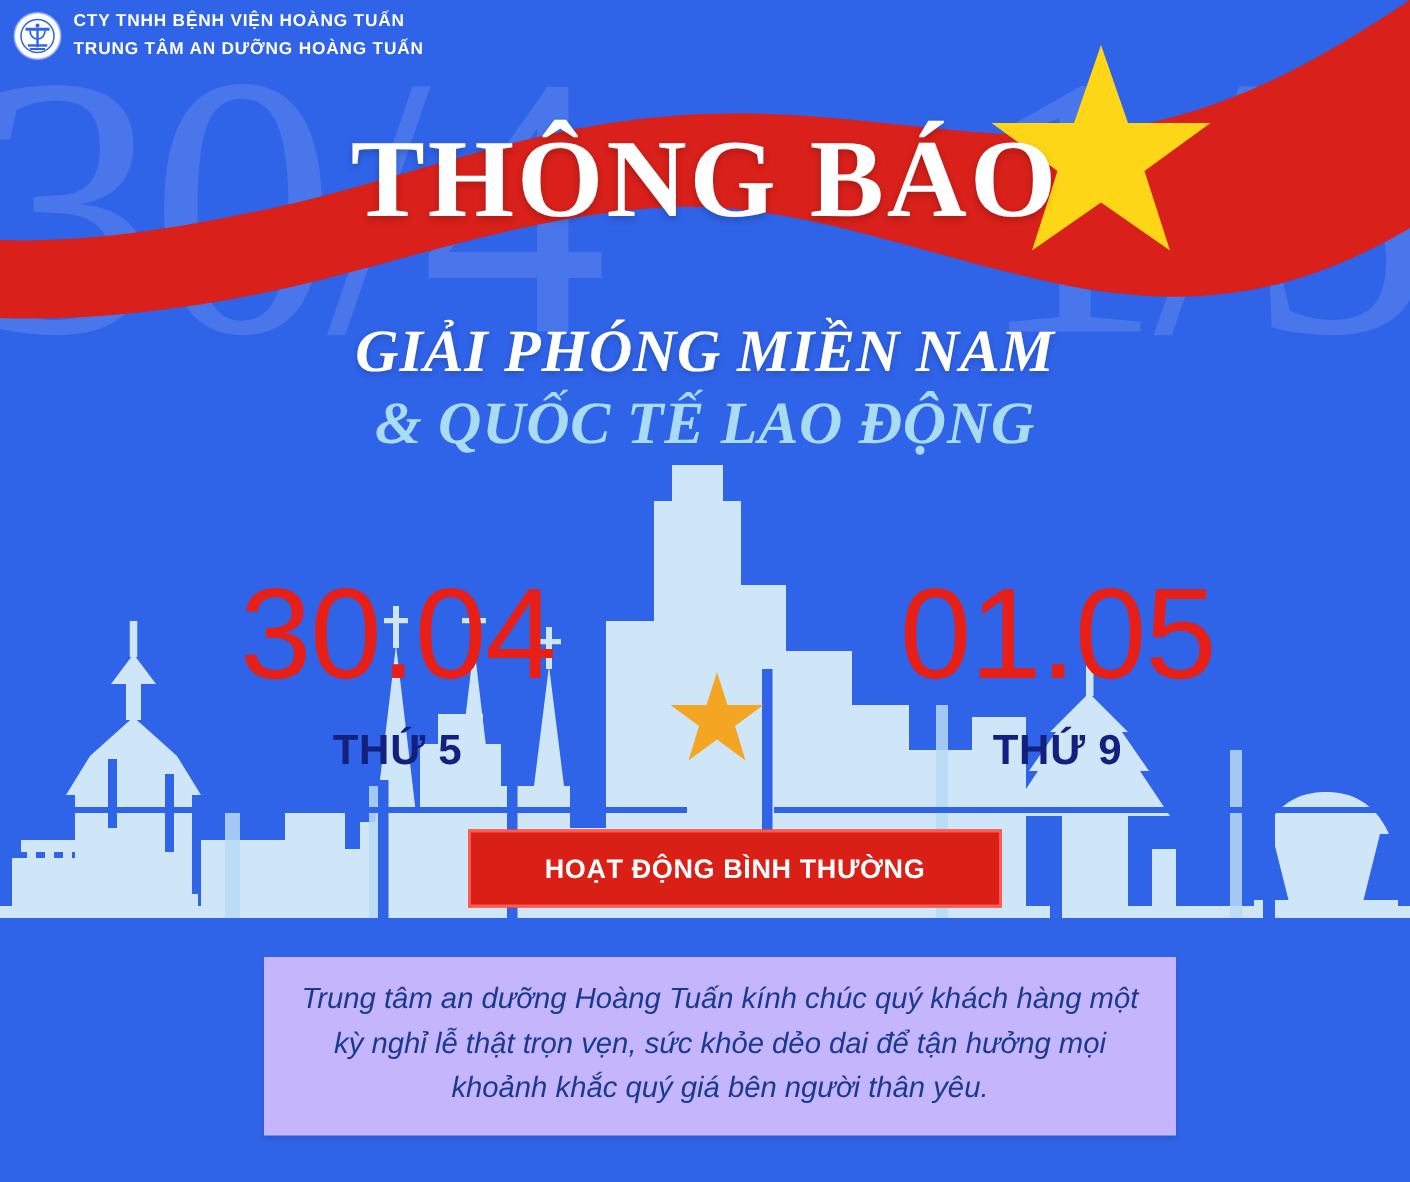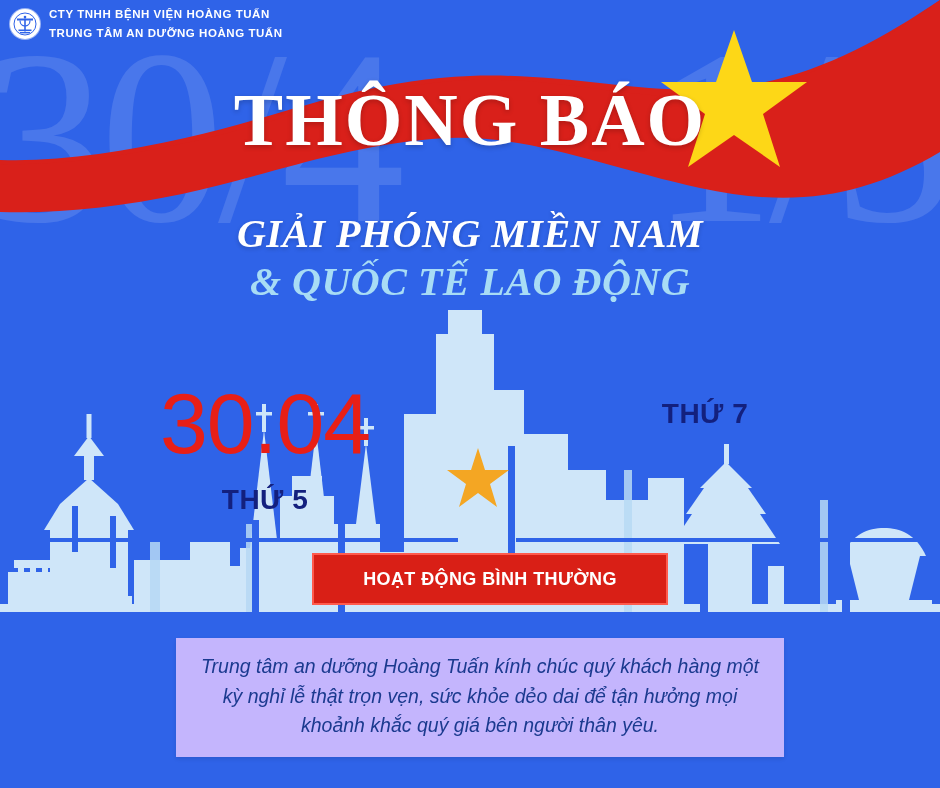--- a/index.html
+++ b/index.html
@@ -315,21 +315,22 @@
 
   <div id="title-main">THÔNG BÁO</div>
   <div id="subtitle-1">GIẢI PHÓNG MIỀN NAM</div>
   <div id="subtitle-2">&amp; QUỐC TẾ LAO ĐỘNG</div>
 
   <div class="date-block" id="date-left">
     <div class="date-num">30.04</div>
     <div class="weekday">THỨ 5</div>
   </div>
   <div class="date-block" id="date-right">
-    <div class="weekday">THỨ 7</div>
+    <div class="date-num">01.05</div>
+    <div class="weekday">THỨ 9</div>
   </div>
 
   <div id="rule-left"></div>
   <div id="rule-right"></div>
 
   <div id="status-banner">
     <span>HOẠT ĐỘNG BÌNH THƯỜNG</span>
   </div>
 
   <div id="wish-box">

